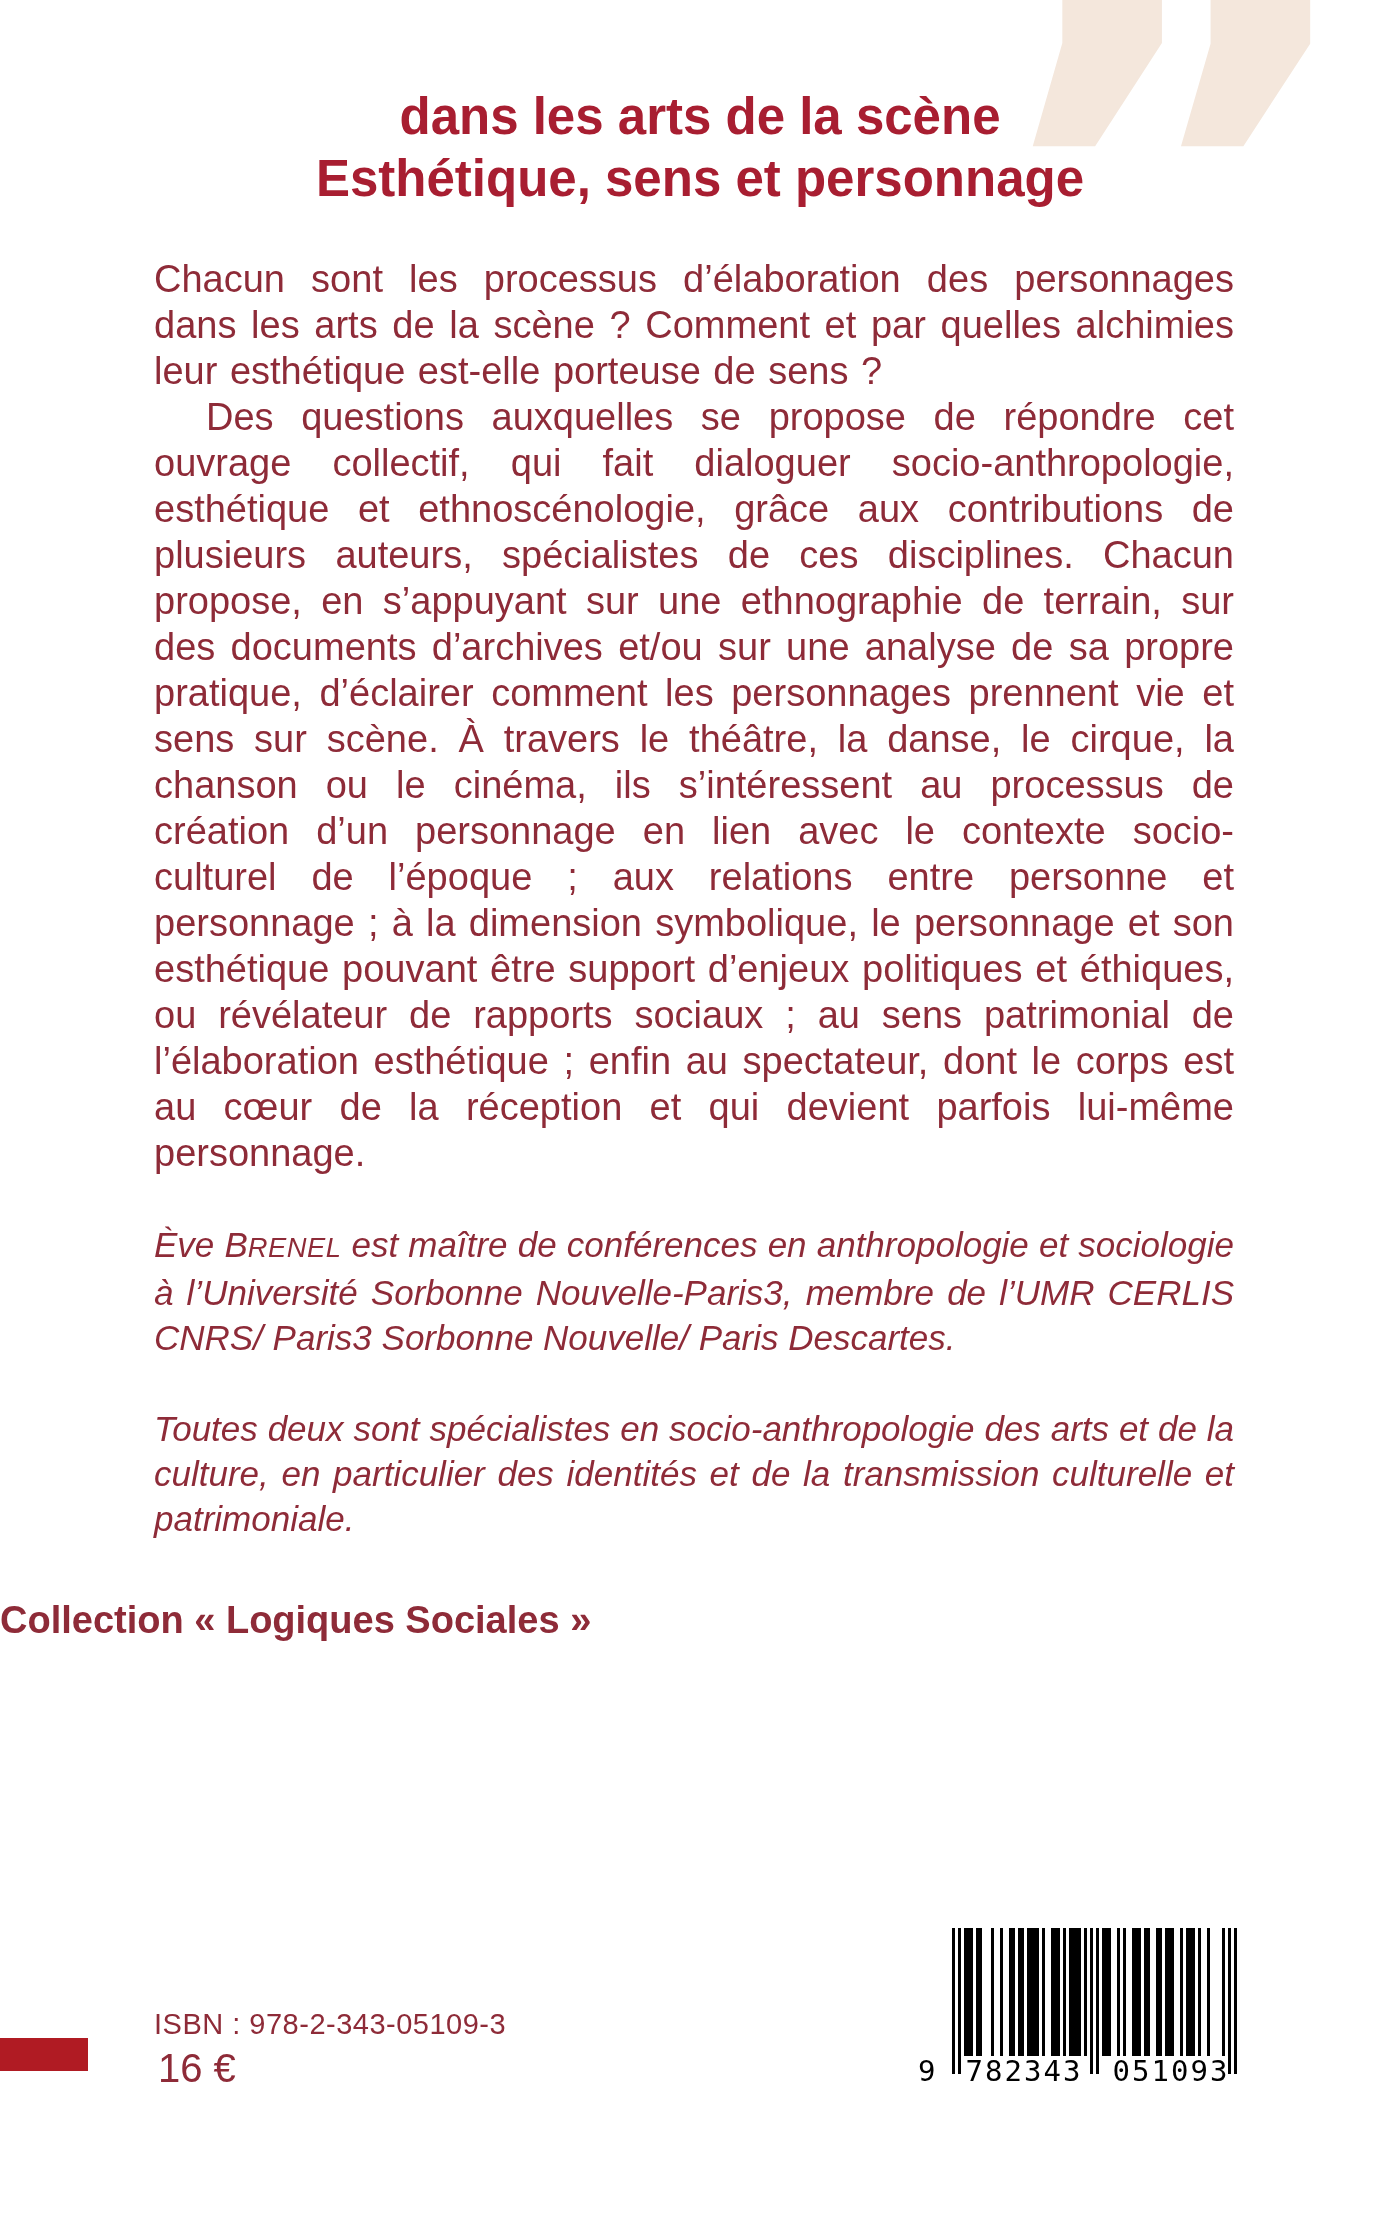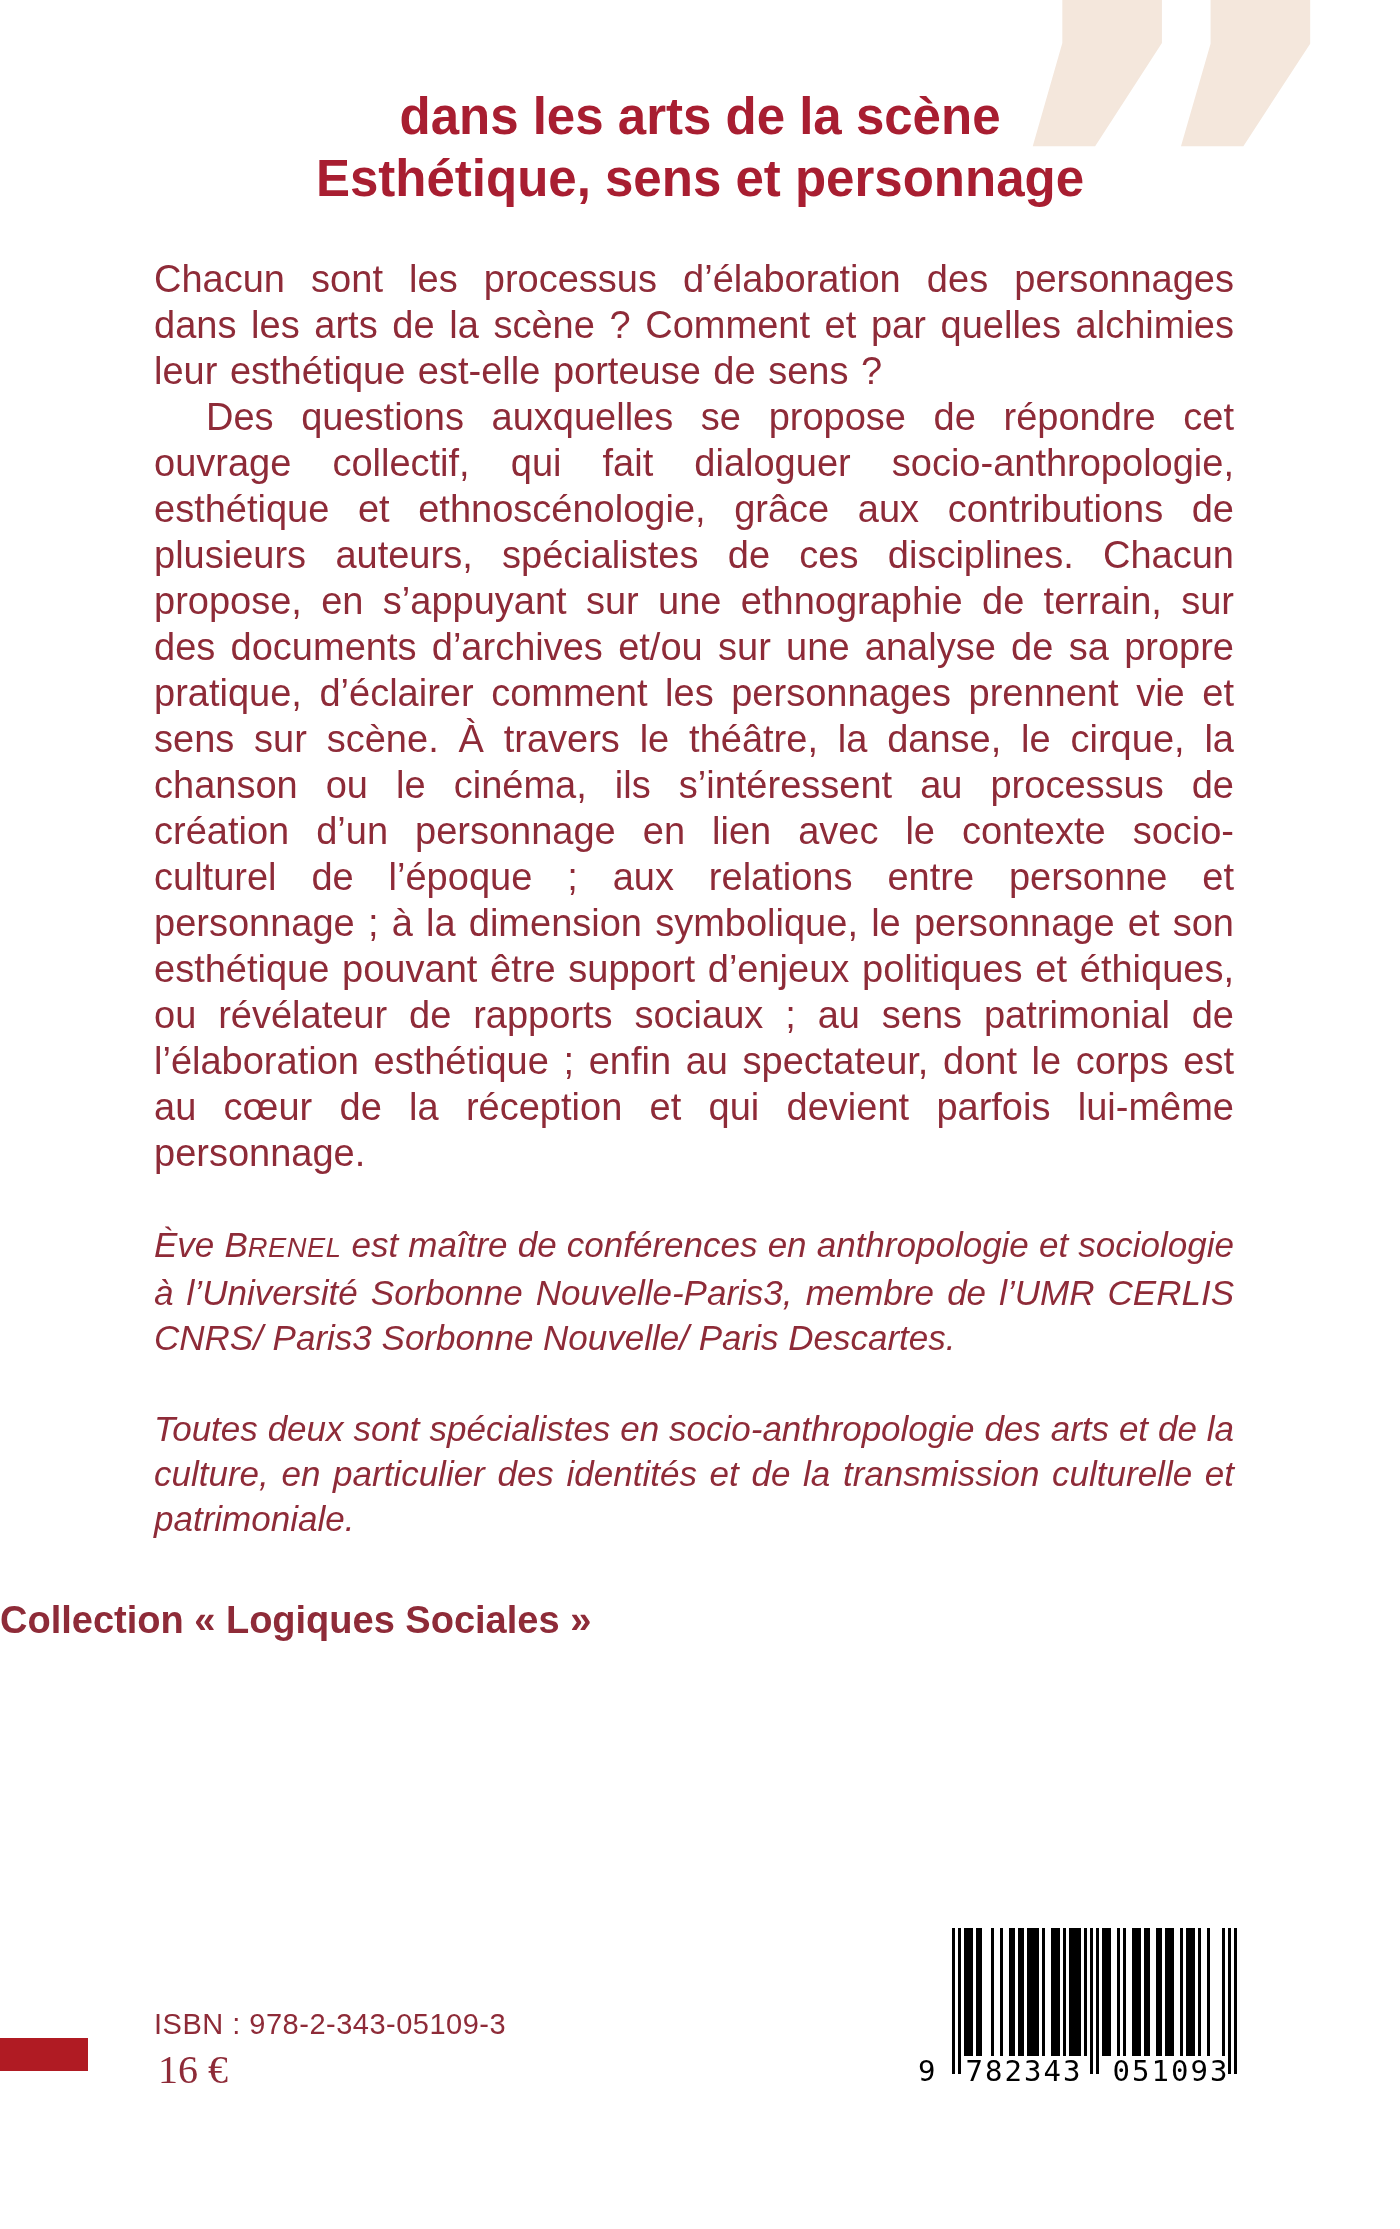--- a/index.html
+++ b/index.html
@@ -67,21 +67,21 @@
   .isbn {
     position:absolute;
     left:154px; top:2008px;
     font-size:29px;
     letter-spacing:0.5px;
     color:var(--body, #8e2b38);
   }
   .price {
     position:absolute;
     left:158px; top:2046px;
-    font-family:Liberation Serif, serif;
+    font-family:Liberation Sans, sans-serif;
     font-size:40px;
     color:var(--body, #8e2b38);
   }
   .accent-block {
     position:absolute;
     left:0; top:2038px;
     width:88px; height:33px;
     background:var(--accent, #b01b23);
   }
 

